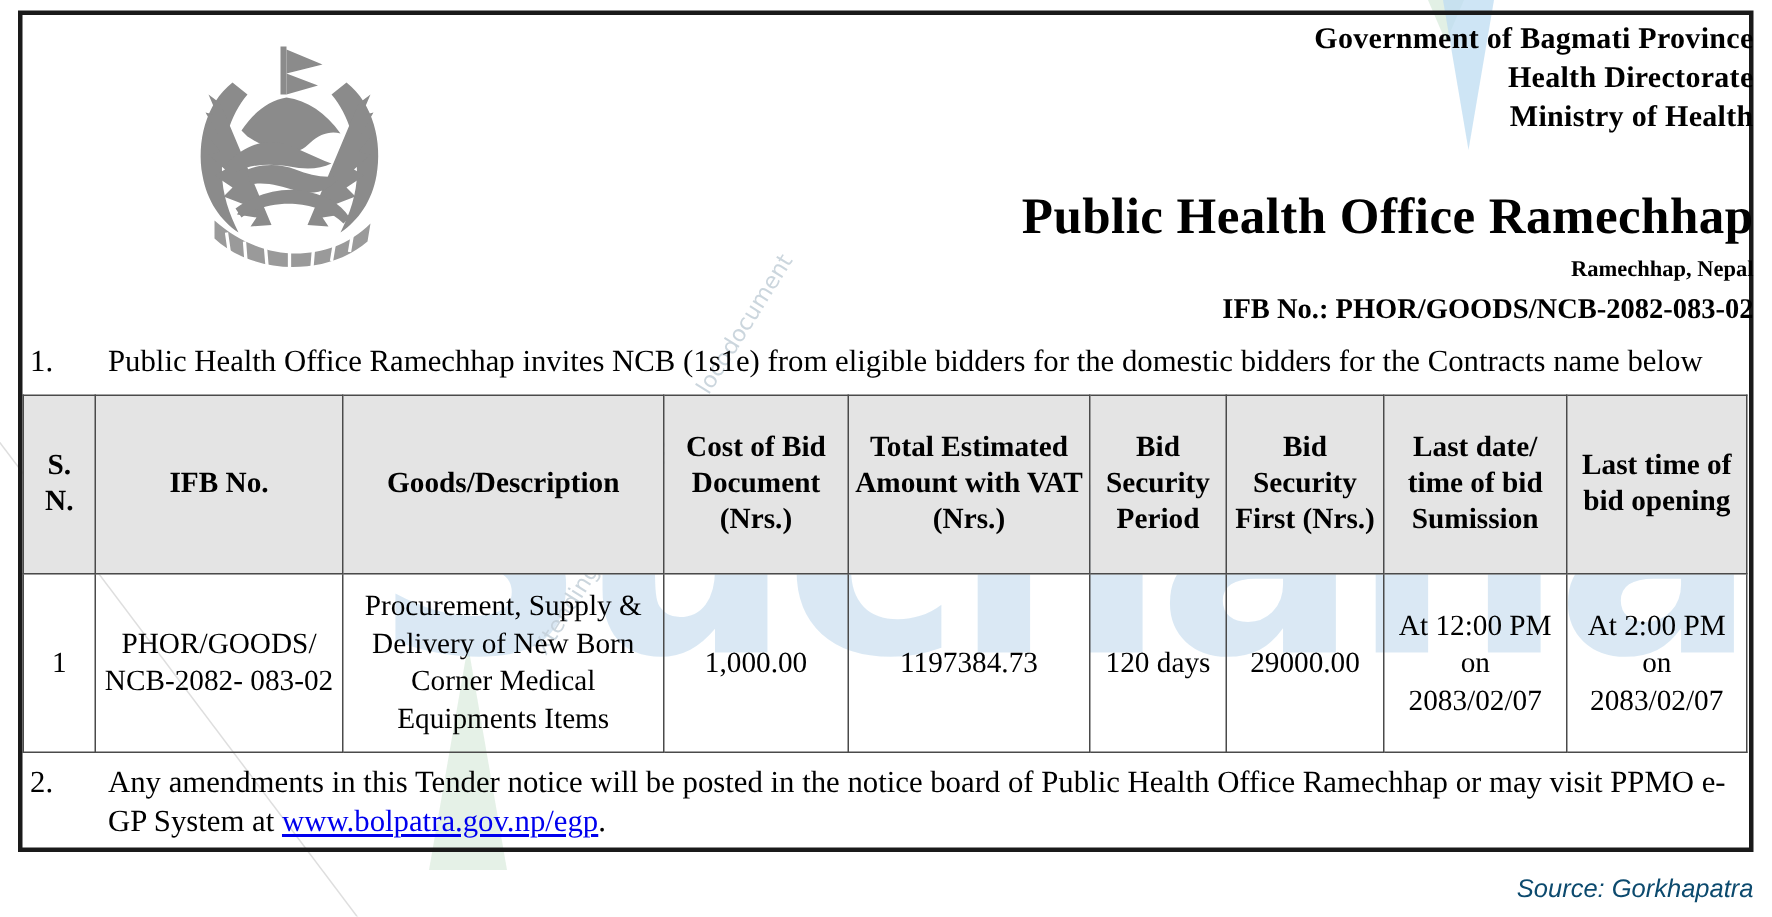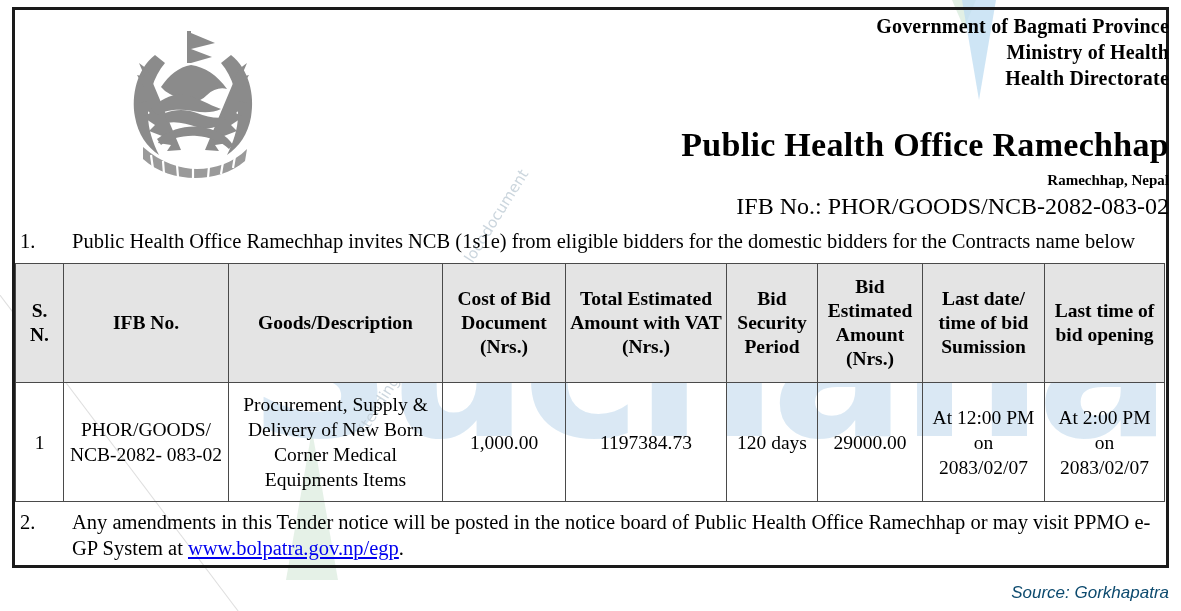--- a/index.html
+++ b/index.html
@@ -129,22 +129,22 @@
     line-height: 44px;
     letter-spacing: .3px;
     margin-top: 32px;
   }
   .hdr-sub {
     font-weight: bold;
     font-size: 15px;
     line-height: 26px;
   }
   .hdr-ifb {
-    font-weight: normal;
-    font-size: 24px;
+    font-weight: bold;
+    font-size: 19px;
     line-height: 27px;
   }
   .hdr-date {
     font-weight: bold;
     font-size: 20px;
     line-height: 27px;
   }
   .hdr-date sup {
     font-size: 12px;
     vertical-align: super;
@@ -288,22 +288,22 @@
                  L128 144 C114 156 96 161 78 161 C60 161 40 155 26 142 Z" fill="#9a9a9a"></path>
         <path d="M34 138 L36 152 M46 144 L47 157 M60 148 L61 160
                  M76 150 L76 162 M92 149 L91 161 M106 145 L104 157
                  M118 139 L116 151" stroke="#ffffff" stroke-width="2.2" fill="none"></path>
       </g>
     </svg>
   </div>
 
   <div class="hdr-lines">
     <div class="hdr-line">Government of Bagmati Province</div>
+    <div class="hdr-line">Health Directorate</div>
     <div class="hdr-line">Ministry of Health</div>
-    <div class="hdr-line">Health Directorate</div>
     <div class="hdr-title">Public Health Office Ramechhap</div>
     <div class="hdr-sub">Ramechhap, Nepal</div>
     <div class="hdr-ifb">IFB No.: PHOR/GOODS/NCB-2082-083-02</div>
   </div>
 
   <div class="para" id="para-1">
     <div class="para-num">1.</div>
     <div class="para-body">Public Health Office Ramechhap invites NCB (1s1e) from eligible bidders for the domestic bidders for the Contracts name below</div>
   </div>
 
@@ -320,21 +320,21 @@
         <col class="c-open">
     </colgroup>
     <thead>
       <tr>
         <th>S.<br>N.</th>
         <th>IFB No.</th>
         <th>Goods/Description</th>
         <th>Cost of Bid Document (Nrs.)</th>
         <th>Total Estimated Amount with VAT (Nrs.)</th>
         <th>Bid Security Period</th>
-        <th>Bid Estimated Amount (Nrs.)</th>
+        <th>Bid Security First (Nrs.)</th>
         <th>Last date/ time of bid Sumission</th>
         <th>Last time of bid opening</th>
       </tr>
     </thead>
     <tbody>
       <tr>
         <td>1</td>
         <td>PHOR/GOODS/ NCB-2082- 083-02</td>
         <td class="goods">Procurement, Supply &amp; Delivery of New Born Corner Medical Equipments Items</td>
         <td>1,000.00</td>

